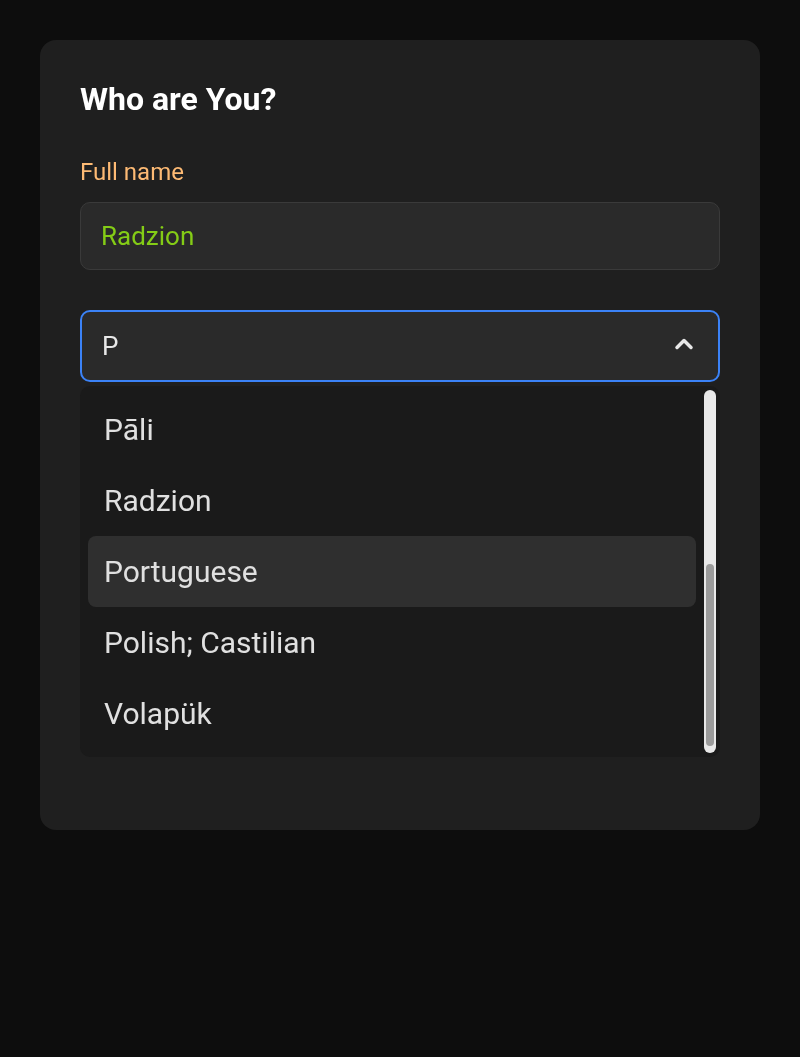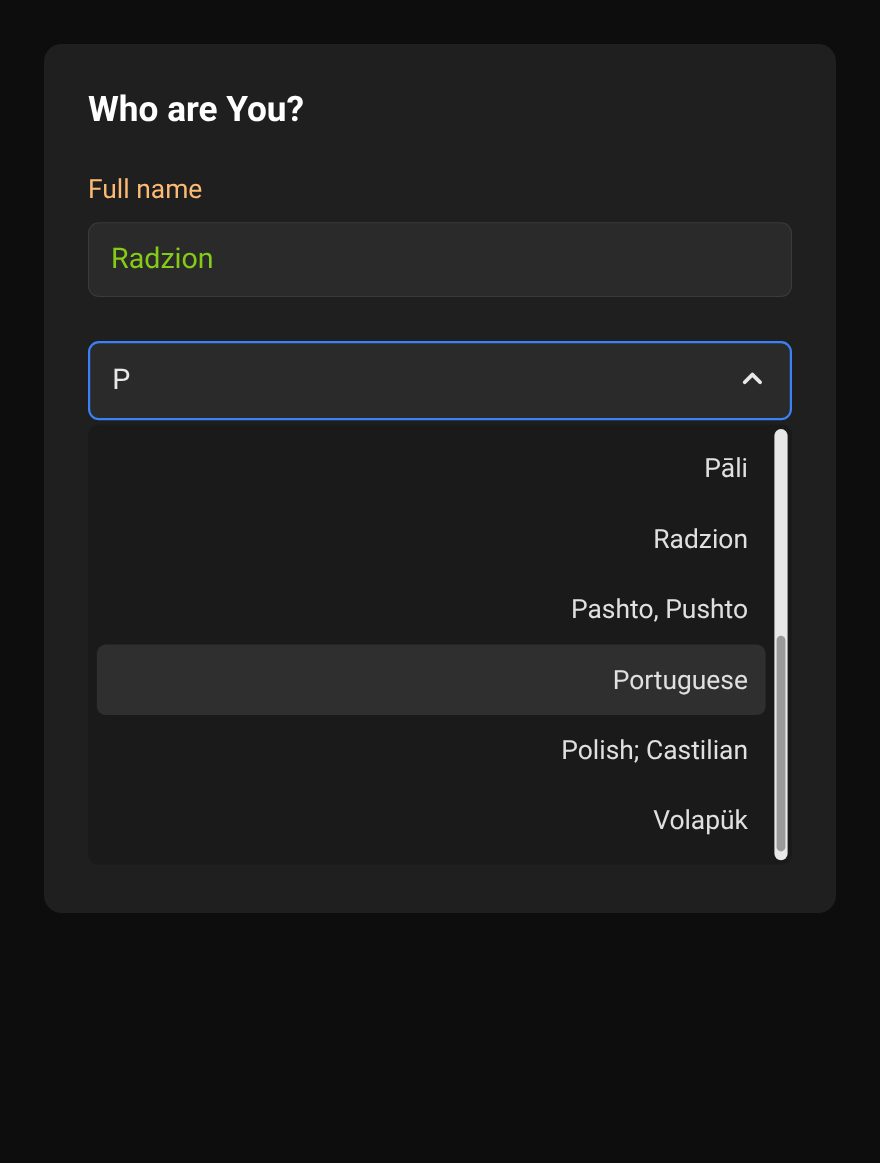--- a/index.html
+++ b/index.html
@@ -85,24 +85,23 @@
       border-radius: 10px;
       overflow: hidden;
       display: flex;
     }
     .dropdown-list {
       flex: 1;
       padding: 8px 0;
     }
     .dropdown-item {
       padding: 18px 24px;
-      font-size: 24px;
+      font-size: 30px;
       color: #e0e0e0;
       cursor: pointer;
-      text-align: right;
     }
     .dropdown-item.highlighted {
       background: #2f2f2f;
       border-radius: 8px;
       margin: 0 8px;
       padding: 18px 16px;
     }
     .scrollbar-track {
       width: 12px;
       background: #e8e8e8;
@@ -138,21 +137,20 @@
         <span>
           <svg class="chevron-icon" width="28" height="28" viewBox="0 0 24 24" fill="none" stroke="currentColor" stroke-width="3" stroke-linecap="round" stroke-linejoin="round">
             <polyline points="18 15 12 9 6 15"></polyline>
           </svg>
         </span>
       </div>
       <div class="dropdown">
         <div class="dropdown-list">
           <div class="dropdown-item">Pāli</div>
           <div class="dropdown-item">Radzion</div>
-          <div class="dropdown-item">Pashto, Pushto</div>
           <div class="dropdown-item highlighted">Portuguese</div>
           <div class="dropdown-item">Polish; Castilian</div>
           <div class="dropdown-item">Volapük</div>
         </div>
         <div class="scrollbar-track">
           <div class="scrollbar-thumb"></div>
         </div>
       </div>
     </div>
   </div>

